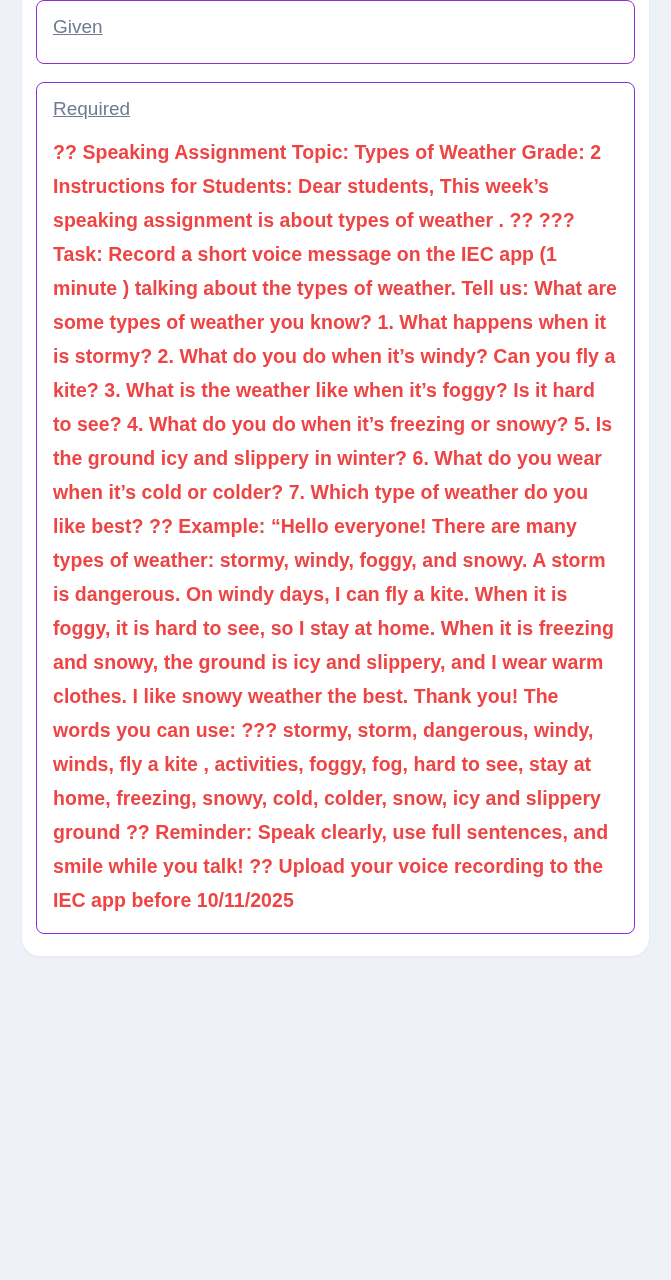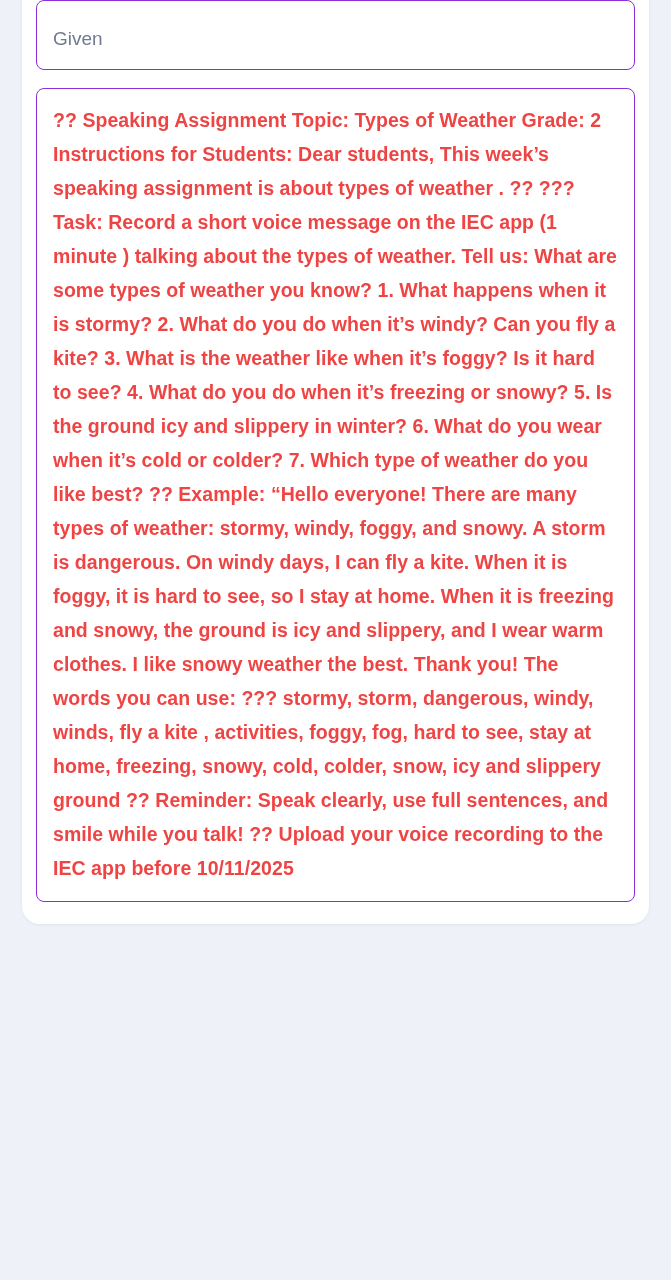--- a/index.html
+++ b/index.html
@@ -33,21 +33,22 @@
     border-radius: 8px;
     background: #ffffff;
     padding: 14px 16px 16px 16px;
   }
   .field + .field { margin-top: 18px; }
   .field-label {
     color: #707a92;
     font-size: 19px;
     line-height: 24px;
     font-weight: 400;
-    margin: 12px 0 2px 0;
+    margin: 0 0 2px 0;
+    text-decoration: underline;
   }
   .field-given {
     min-height: 64px;
   }
   .field-required .field-label { margin-bottom: 14px; }
   .field-body {
     color: #ef4444;
     font-size: 19.5px;
     line-height: 34px;
     font-weight: 600;
@@ -61,17 +62,18 @@
 
 <div class="screen">
   <div class="card">
 
     <div class="field field-given">
       <div class="field-label">Given</div>
       <div class="field-body"></div>
     </div>
 
     <div class="field field-required">
+      <div class="field-label">Required</div>
       <div class="field-body">?? Speaking Assignment Topic: Types of Weather Grade: 2 Instructions for Students: Dear students, This week’s speaking assignment is about types of weather . ?? ??? Task: Record a short voice message on the IEC app (1 minute ) talking about the types of weather. Tell us: What are some types of weather you know? 1. What happens when it is stormy? 2. What do you do when it’s windy? Can you fly a kite? 3. What is the weather like when it’s foggy? Is it hard to see? 4. What do you do when it’s freezing or snowy? 5. Is the ground icy and slippery in winter? 6. What do you wear when it’s cold or colder? 7. Which type of weather do you like best? ?? Example: “Hello everyone! There are many types of weather: stormy, windy, foggy, and snowy. A storm is dangerous. On windy days, I can fly a kite. When it is foggy, it is hard to see, so I stay at home. When it is freezing and snowy, the ground is icy and slippery, and I wear warm clothes. I like snowy weather the best. Thank you! The words you can use: ??? stormy, storm, dangerous, windy, winds, fly a kite , activities, foggy, fog, hard to see, stay at home, freezing, snowy, cold, colder, snow, icy and slippery ground ?? Reminder: Speak clearly, use full sentences, and smile while you talk! ?? Upload your voice recording to the IEC app before 10/11/2025</div>
     </div>
 
   </div>
 </div>
 
 </body></html>

